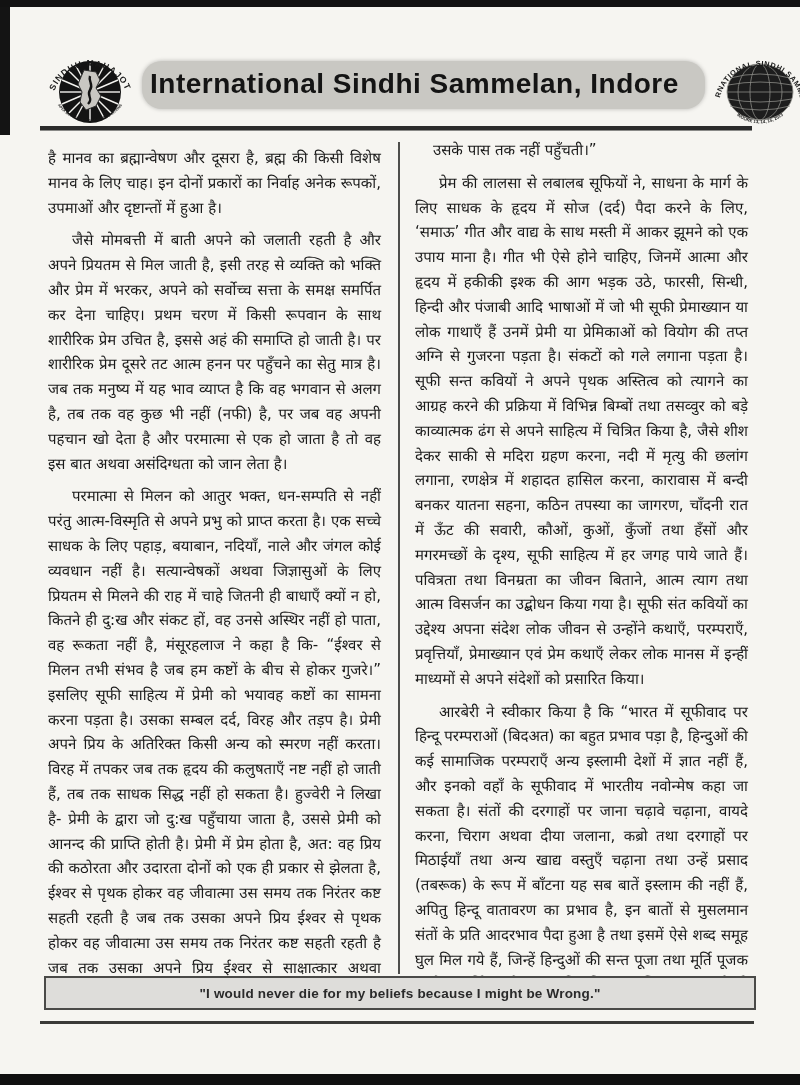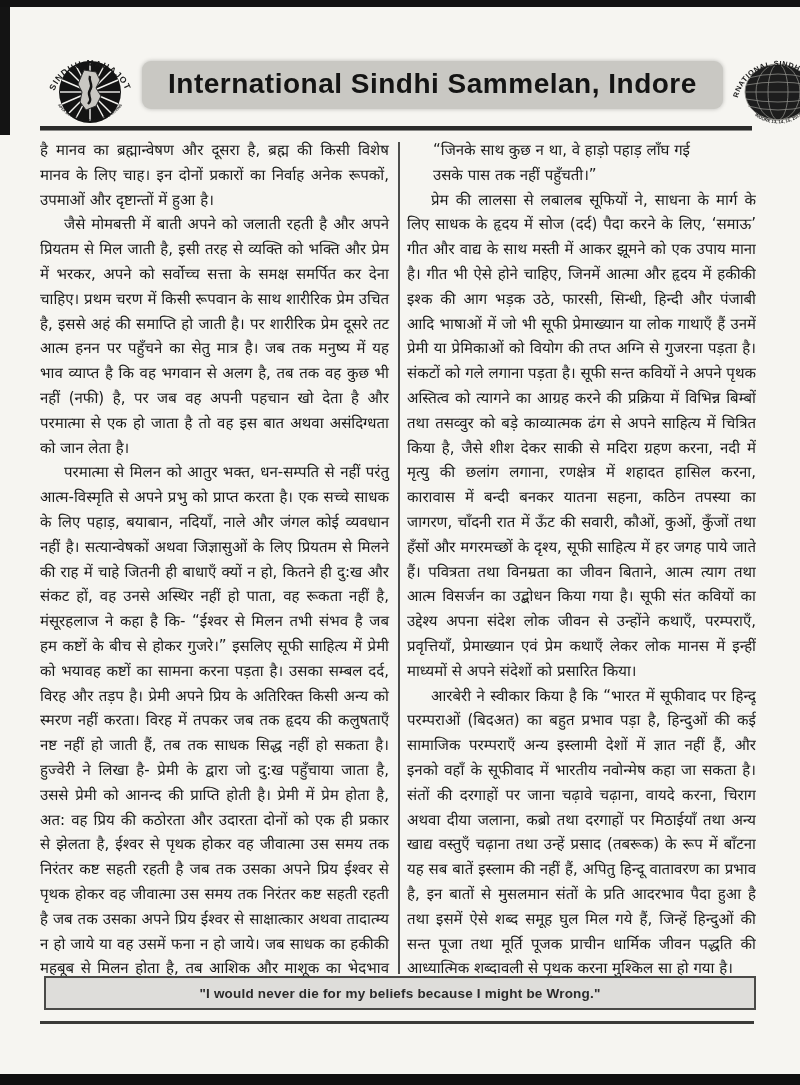--- a/index.html
+++ b/index.html
@@ -20,22 +20,22 @@
 
   
   .header{
     position:absolute;top:42px;left:38px;width:726px;height:86px;
     display:flex;align-items:center;justify-content:space-between;
   }
   .logo{width:104px;height:86px;flex:0 0 auto;}
   .title-wrap{flex:1;display:flex;justify-content:center;}
   .title-bar{
     background:#c9c8c3;
-    border-radius:9px;
-    padding:7px 26px 9px 26px;
+    border-radius:20px;
+    padding:7px 26px 9px 8px;
     box-shadow:0 0 4px rgba(0,0,0,.25);
   }
   .title-bar h1{
     margin:0;font-size:28px;line-height:1.15;
     font-weight:bold;color:#141414;letter-spacing:.5px;
     font-family:"Liberation Sans","DejaVu Sans",sans-serif;
     white-space:nowrap;
   }
   .header-rule{
     position:absolute;top:126px;left:40px;width:712px;height:4px;
@@ -46,21 +46,21 @@
   .columns{
     position:absolute;top:138px;left:40px;width:716px;height:838px;
     display:flex;overflow:hidden;
   }
   .col{width:349px;flex:0 0 auto;}
   .col-divider{
     flex:0 0 auto;width:0;border-left:2px solid #4e4e4c;
     margin:4px 7px 0 9px;height:832px;
   }
   .col p{
-    margin:0;
+    margin:8px;
     font-size:15px;line-height:24.8px;
     text-align:justify;color:#191919;
     text-indent:1.6em;
   }
   .col p.no-indent{text-indent:0;}
   .verse{margin:0 0 0 26px;}
   .verse div{
     font-size:15px;line-height:24.8px;color:#191919;text-align:left;
   }
 
@@ -169,21 +169,20 @@
     <section class="col">
       <p class="no-indent">है मानव का ब्रह्मान्वेषण और दूसरा है, ब्रह्म की किसी विशेष मानव के लिए चाह। इन दोनों प्रकारों का निर्वाह अनेक रूपकों, उपमाओं और दृष्टान्तों में हुआ है।</p>
       <p>जैसे मोमबत्ती में बाती अपने को जलाती रहती है और अपने प्रियतम से मिल जाती है, इसी तरह से व्यक्ति को भक्ति और प्रेम में भरकर, अपने को सर्वोच्च सत्ता के समक्ष समर्पित कर देना चाहिए। प्रथम चरण में किसी रूपवान के साथ शारीरिक प्रेम उचित है, इससे अहं की समाप्ति हो जाती है। पर शारीरिक प्रेम दूसरे तट आत्म हनन पर पहुँचने का सेतु मात्र है। जब तक मनुष्य में यह भाव व्याप्त है कि वह भगवान से अलग है, तब तक वह कुछ भी नहीं (नफी) है, पर जब वह अपनी पहचान खो देता है और परमात्मा से एक हो जाता है तो वह इस बात अथवा असंदिग्धता को जान लेता है।</p>
       <p>परमात्मा से मिलन को आतुर भक्त, धन-सम्पति से नहीं परंतु आत्म-विस्मृति से अपने प्रभु को प्राप्त करता है। एक सच्चे साधक के लिए पहाड़, बयाबान, नदियाँ, नाले और जंगल कोई व्यवधान नहीं है। सत्यान्वेषकों अथवा जिज्ञासुओं के लिए प्रियतम से मिलने की राह में चाहे जितनी ही बाधाएँ क्यों न हो, कितने ही दु:ख और संकट हों, वह उनसे अस्थिर नहीं हो पाता, वह रूकता नहीं है, मंसूरहलाज ने कहा है कि- “ईश्वर से मिलन तभी संभव है जब हम कष्टों के बीच से होकर गुजरे।” इसलिए सूफी साहित्य में प्रेमी को भयावह कष्टों का सामना करना पड़ता है। उसका सम्बल दर्द, विरह और तड़प है। प्रेमी अपने प्रिय के अतिरिक्त किसी अन्य को स्मरण नहीं करता। विरह में तपकर जब तक हृदय की कलुषताएँ नष्ट नहीं हो जाती हैं, तब तक साधक सिद्ध नहीं हो सकता है। हुज्वेरी ने लिखा है- प्रेमी के द्वारा जो दु:ख पहुँचाया जाता है, उससे प्रेमी को आनन्द की प्राप्ति होती है। प्रेमी में प्रेम होता है, अत: वह प्रिय की कठोरता और उदारता दोनों को एक ही प्रकार से झेलता है, ईश्वर से पृथक होकर वह जीवात्मा उस समय तक निरंतर कष्ट सहती रहती है जब तक उसका अपने प्रिय ईश्वर से पृथक होकर वह जीवात्मा उस समय तक निरंतर कष्ट सहती रहती है जब तक उसका अपने प्रिय ईश्वर से साक्षात्कार अथवा तादात्म्य न हो जाये या वह उसमें फना न हो जाये। जब साधक का हकीकी महबूब से मिलन होता है, तब आशिक और माशूक का भेदभाव मिट जाता है, बस वह और प्रिय मिलकर एक हो जाते हैं, सूफी कवि शाह अब्दुल लतीफ के महान सिन्धी काव्य ग्रंथ रिसालो में वर्णित ससुई और पुन्हूँ के प्रेमाख्यान में पुन्हू का जन्म स्थान केच स्वर्ण नगरी का प्रतीक और सत्यान्वेषिका ससुई ऐसे लोगों का ध्येय स्थान है। हाड़ो और पब पहाड़ हब नदी और रास्ते में पड़ने वाला बयाबान इस यात्रा की भीषण रूकावटें हैं। यह एकाकी यात्रा है और जिज्ञासु को रास्ते में आने वाले खतरों का अकेले ही साहस के साथ मुकाबला करना है, साधक को यह यात्रा न केवल अकेले ही अपितु बिना किसी सांसारिक पदार्थ अथवा प्रतिबंध के तय करनी है। उसका एक ही</p>
     </section>
 
     <div class="col-divider"></div>
 
     <section class="col" style="width:349px">
       <div class="verse">
-        <div>“जिनके साथ कुछ न था, वे हाड़ो पहाड़ लाँघ गई</div>
         <div>उसके पास तक नहीं पहुँचती।”</div>
       </div>
       <p>प्रेम की लालसा से लबालब सूफियों ने, साधना के मार्ग के लिए साधक के हृदय में सोज (दर्द) पैदा करने के लिए, ‘समाऊ’ गीत और वाद्य के साथ मस्ती में आकर झूमने को एक उपाय माना है। गीत भी ऐसे होने चाहिए, जिनमें आत्मा और हृदय में हकीकी इश्क की आग भड़क उठे, फारसी, सिन्धी, हिन्दी और पंजाबी आदि भाषाओं में जो भी सूफी प्रेमाख्यान या लोक गाथाएँ हैं उनमें प्रेमी या प्रेमिकाओं को वियोग की तप्त अग्नि से गुजरना पड़ता है। संकटों को गले लगाना पड़ता है। सूफी सन्त कवियों ने अपने पृथक अस्तित्व को त्यागने का आग्रह करने की प्रक्रिया में विभिन्न बिम्बों तथा तसव्वुर को बड़े काव्यात्मक ढंग से अपने साहित्य में चित्रित किया है, जैसे शीश देकर साकी से मदिरा ग्रहण करना, नदी में मृत्यु की छलांग लगाना, रणक्षेत्र में शहादत हासिल करना, कारावास में बन्दी बनकर यातना सहना, कठिन तपस्या का जागरण, चाँदनी रात में ऊँट की सवारी, कौओं, कुओं, कुँजों तथा हँसों और मगरमच्छों के दृश्य, सूफी साहित्य में हर जगह पाये जाते हैं। पवित्रता तथा विनम्रता का जीवन बिताने, आत्म त्याग तथा आत्म विसर्जन का उद्बोधन किया गया है। सूफी संत कवियों का उद्देश्य अपना संदेश लोक जीवन से उन्होंने कथाएँ, परम्पराएँ, प्रवृत्तियाँ, प्रेमाख्यान एवं प्रेम कथाएँ लेकर लोक मानस में इन्हीं माध्यमों से अपने संदेशों को प्रसारित किया।</p>
       <p>आरबेरी ने स्वीकार किया है कि “भारत में सूफीवाद पर हिन्दू परम्पराओं (बिदअत) का बहुत प्रभाव पड़ा है, हिन्दुओं की कई सामाजिक परम्पराएँ अन्य इस्लामी देशों में ज्ञात नहीं हैं, और इनको वहाँ के सूफीवाद में भारतीय नवोन्मेष कहा जा सकता है। संतों की दरगाहों पर जाना चढ़ावे चढ़ाना, वायदे करना, चिराग अथवा दीया जलाना, कब्रो तथा दरगाहों पर मिठाईयाँ तथा अन्य खाद्य वस्तुएँ चढ़ाना तथा उन्हें प्रसाद (तबरूक) के रूप में बाँटना यह सब बातें इस्लाम की नहीं हैं, अपितु हिन्दू वातावरण का प्रभाव है, इन बातों से मुसलमान संतों के प्रति आदरभाव पैदा हुआ है तथा इसमें ऐसे शब्द समूह घुल मिल गये हैं, जिन्हें हिन्दुओं की सन्त पूजा तथा मूर्ति पूजक प्राचीन धार्मिक जीवन पद्धति की आध्यात्मिक शब्दावली से पृथक करना मुश्किल सा हो गया है।</p>
 
     </section>
   </main>
 
   <div class="quote-box">
     <span>"I would never die for my beliefs because I might be Wrong."</span>

